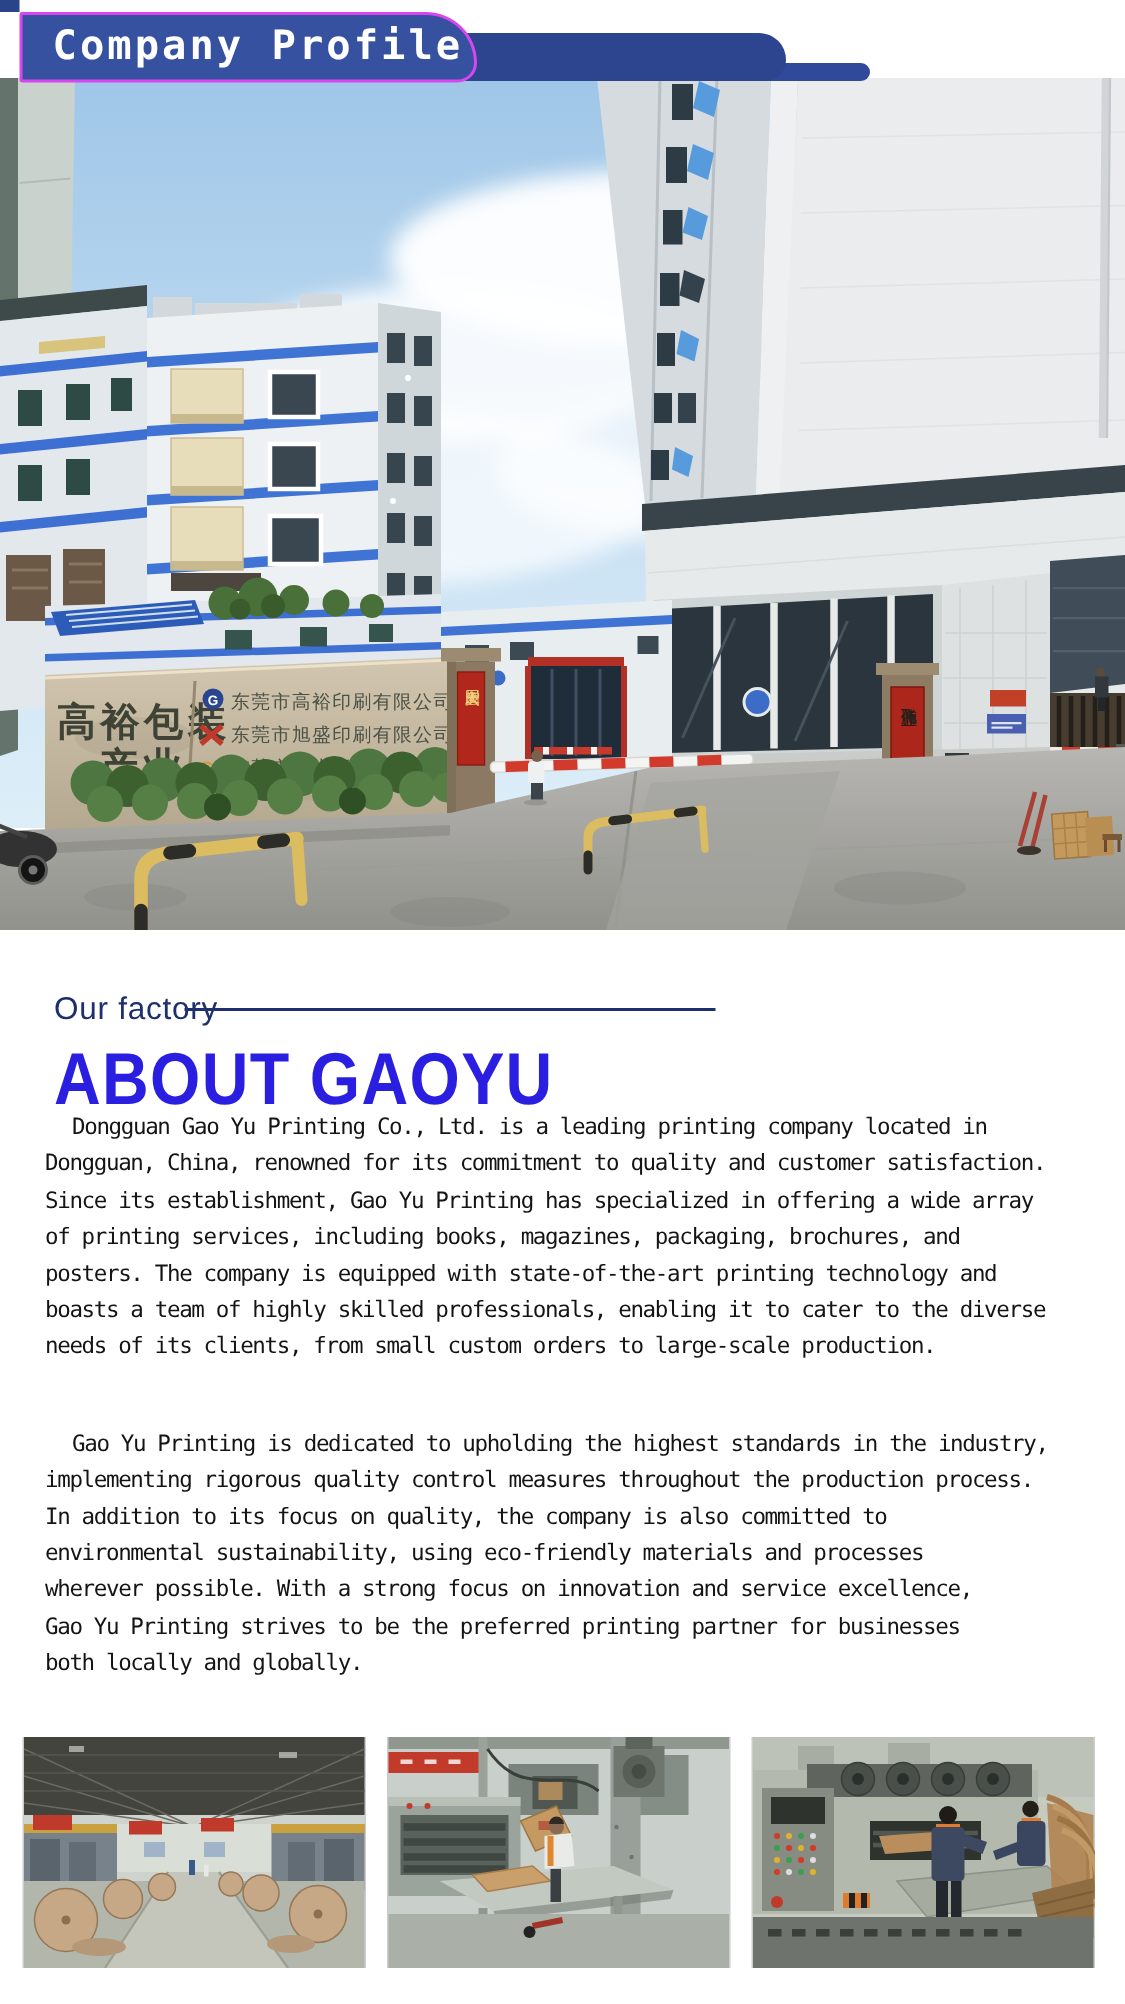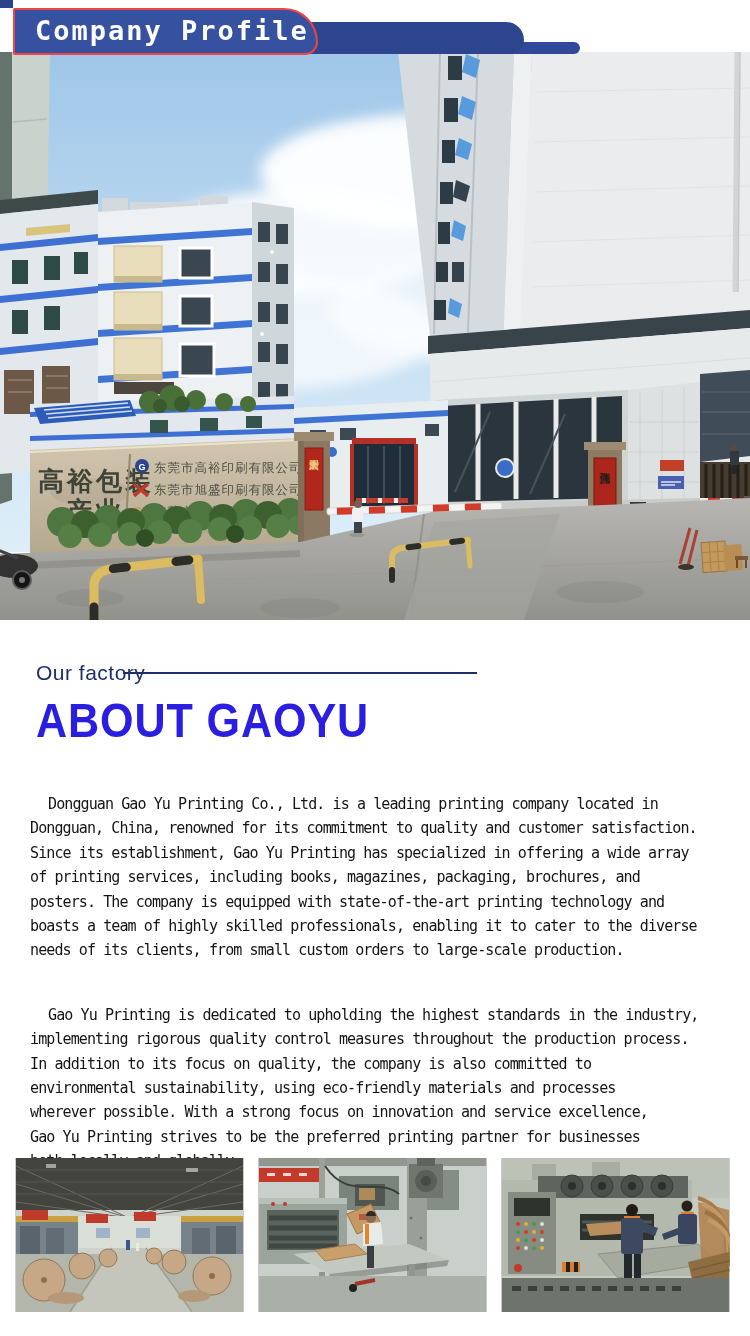--- a/index.html
+++ b/index.html
@@ -5,38 +5,38 @@
   html,body{margin:0;padding:0;background:#fff;}
   .page{position:relative;width:750px;height:1336px;background:#fff;overflow:hidden;
         font-family:"Liberation Sans",sans-serif;}
   
   .banner-square{position:absolute;left:0;top:0;width:13px;height:8px;background:#2b4389;}
   .banner-tail{position:absolute;left:20px;top:42px;width:560px;height:12px;
                background:#31499a;border-radius:0 6px 6px 0;z-index:1;}
   .banner-mid{position:absolute;left:16px;top:22px;width:508px;height:32px;
               background:#2d458e;border-radius:0 28px 22px 0;z-index:2;}
   .banner-front{position:absolute;left:13px;top:8px;width:305px;height:47px;
-                background:#35519f;border:2px solid #ef4444;box-sizing:border-box;
+                background:#35519f;border:2px solid #d946ef;box-sizing:border-box;
                 border-radius:2px 42px 16px 2px;z-index:3;}
   .banner-title{display:block;padding-left:20px;line-height:42px;color:#ffffff;
                 font-family:"DejaVu Sans Mono",monospace;font-weight:bold;
                 font-size:27px;letter-spacing:2px;white-space:nowrap;}
   
   .hero{position:absolute;left:0;top:52px;width:610px;height:568px;}
   .hero svg{display:block;}
   
   .ourfactory{position:absolute;left:36px;top:658px;height:30px;line-height:30px;
               font-size:21px;color:#1d2f6d;letter-spacing:0.5px;}
   .factory-line{position:absolute;left:123px;top:672px;width:354px;height:2px;background:#1d2f6d;}
   
   .about-heading{position:absolute;left:36px;top:692px;margin:0;
                  font-size:49px;font-weight:800;color:#2a1fe0;letter-spacing:1px;
                  transform:scaleX(0.88);transform-origin:left center;white-space:nowrap;}
   
-  .about-text{position:absolute;left:30px;top:792px;width:694px;color:#141414;
+  .about-text{position:absolute;left:30px;top:739px;width:694px;color:#141414;
               font-family:"DejaVu Sans Mono",monospace;font-size:15px;
               line-height:24.4px;letter-spacing:-0.9px;}
   .about-text p{margin:0;white-space:pre-line;text-indent:18px;}
   .about-text p + p{margin-top:40px;}
   
   .gallery{position:absolute;left:15px;top:1158px;width:728px;display:flex;gap:14px;}
   .gallery .shot{width:229px;height:154px;overflow:hidden;background:#ccc;}
   .gallery svg{display:block;}
   .cjk-v{writing-mode:tb;}
 </style>

